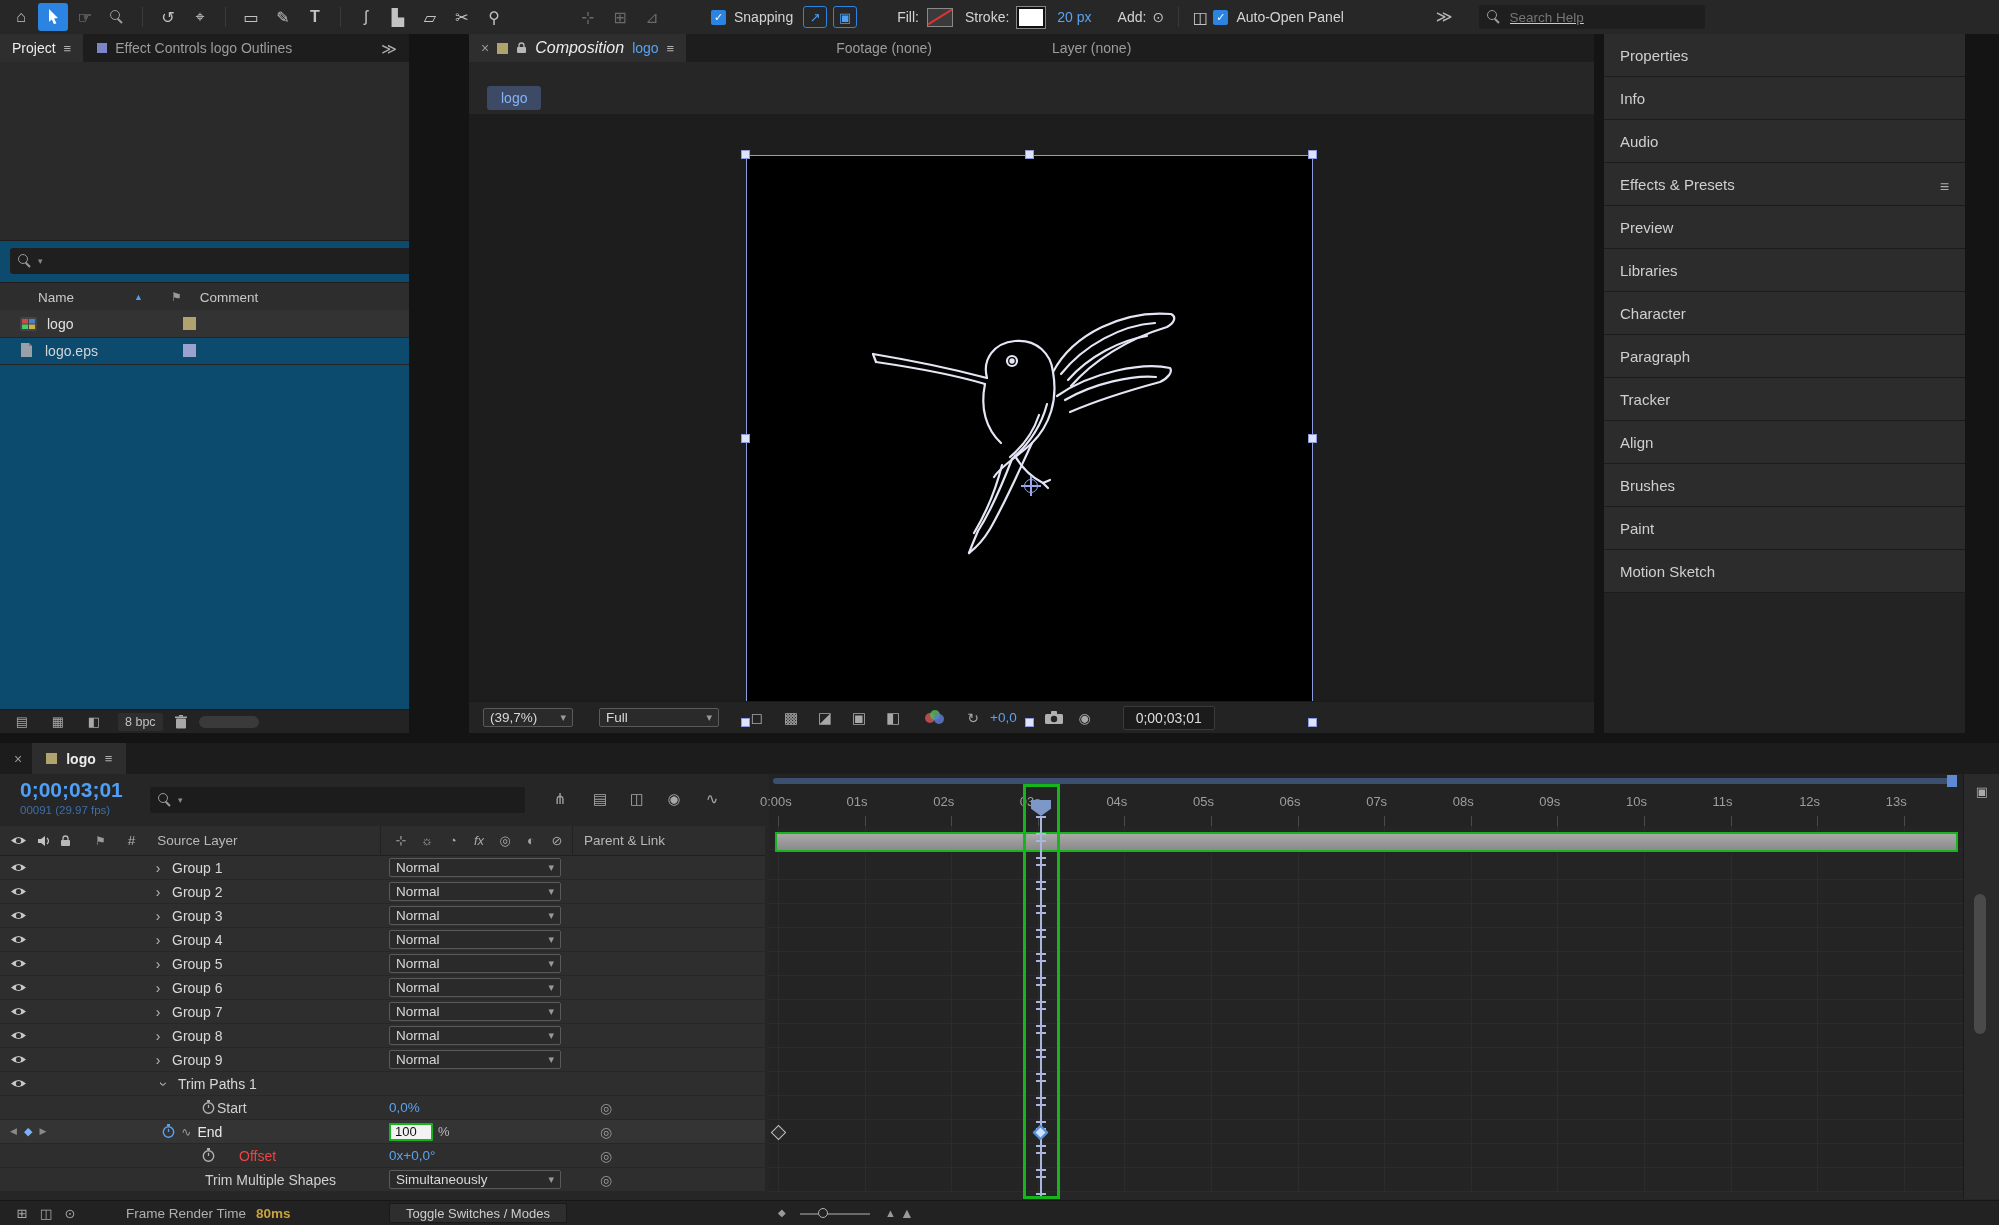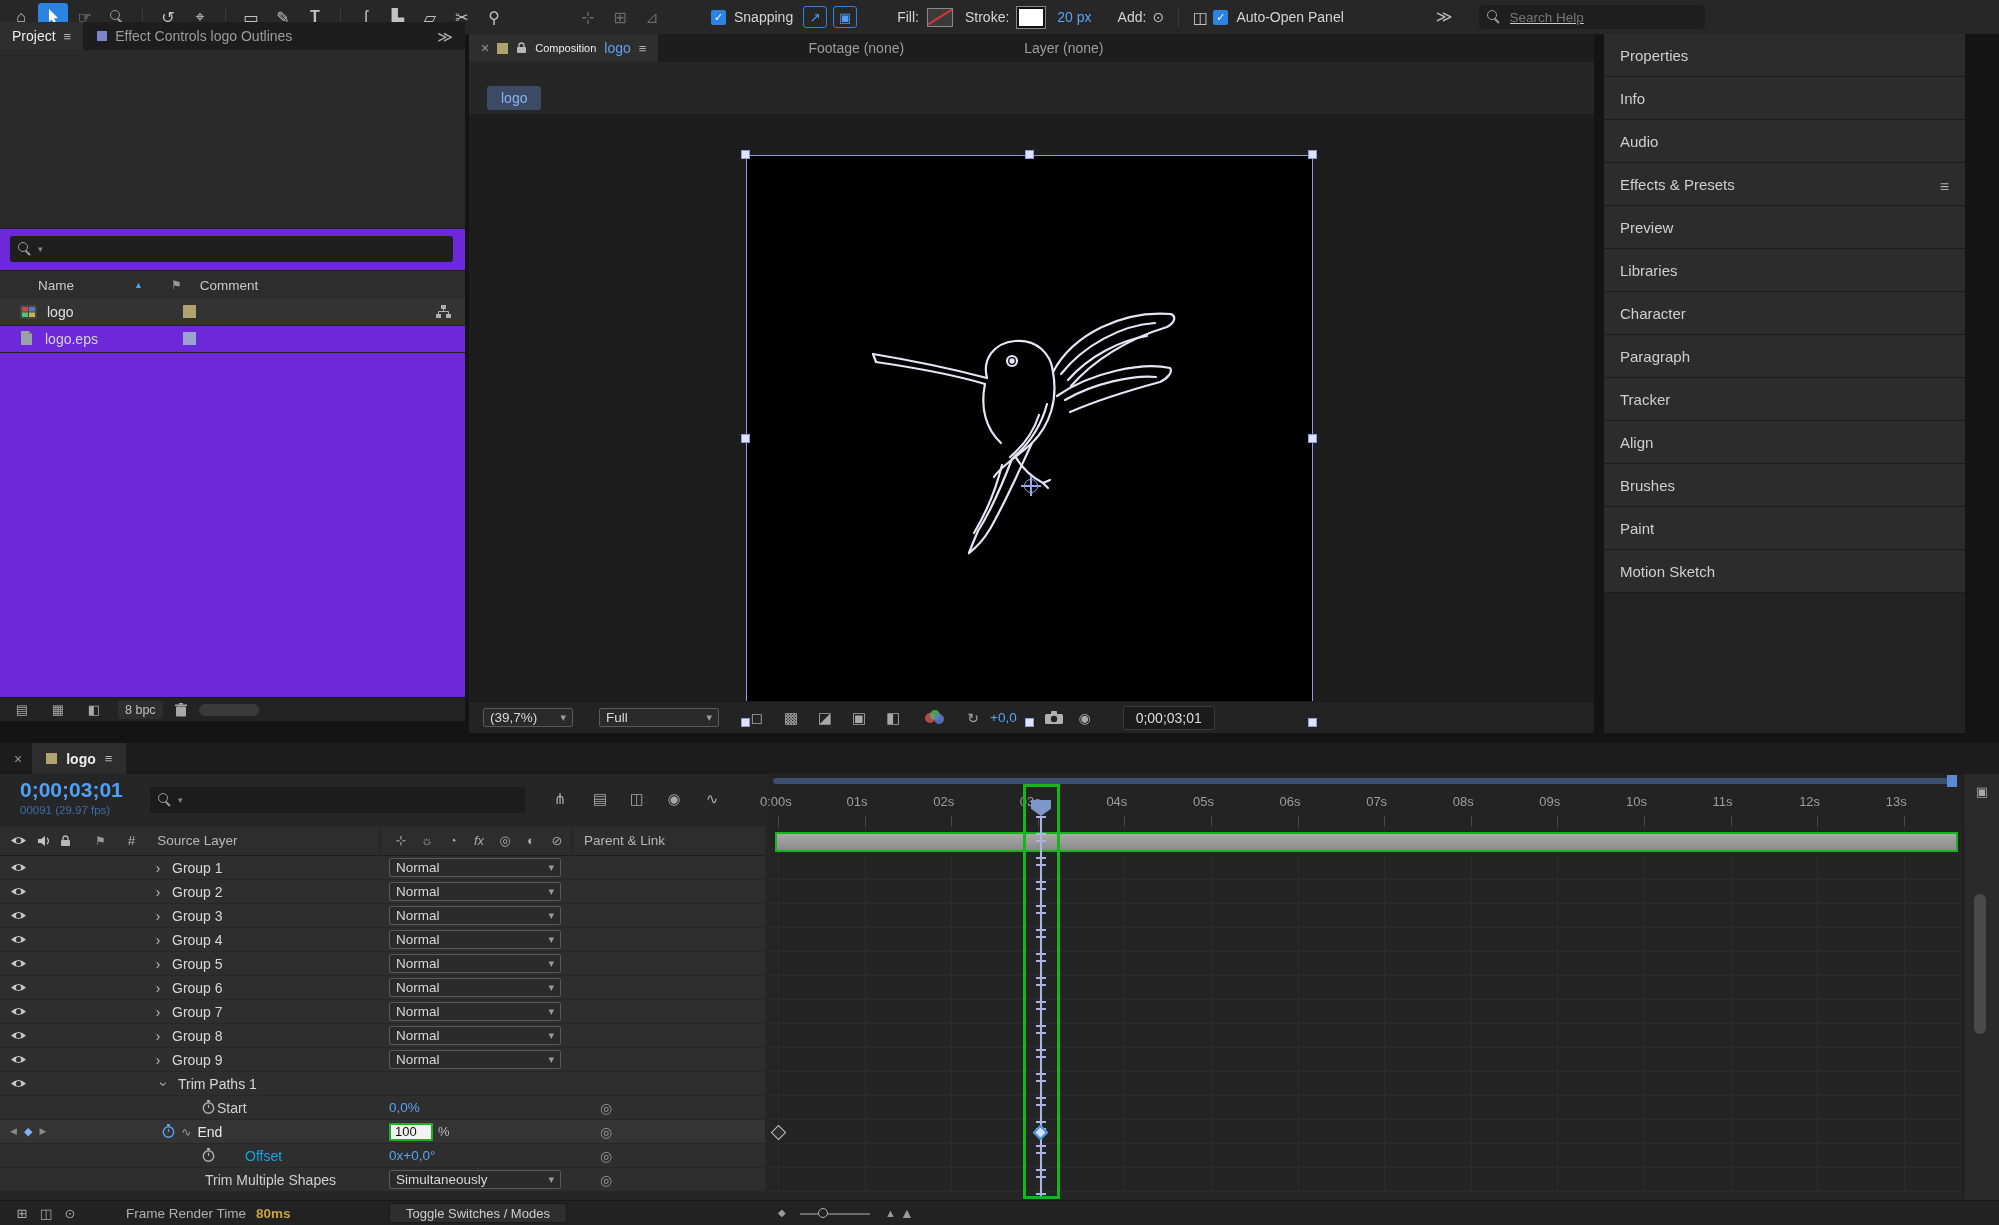--- a/index.html
+++ b/index.html
@@ -87,21 +87,21 @@
   <span class="toolbtn" style="width:22px">◫</span>
   <span class="chk">✓</span>
   <span class="lbl">Auto-Open Panel</span>
   <span class="ico" style="margin-left:90px;font-size:16px;color:#b8b8b8">≫</span>
   <span class="r" style="margin-left:24px;width:210px;height:24px;background:#1e1e1e;border-radius:3px;padding:0 8px;gap:7px;">
     <span class="mag"></span>
     <input style="background: transparent; border: none; color: rgb(204, 204, 204); font-size: 13.5px; width: 160px; font-family: inherit; text-decoration: underline;" placeholder="Search Help">
   </span>
 </div>
 
-<div class="panel" id="project-panel" style="left:0;top:22px;width:465px;height:699px;background:#6d28d9;">
+<div class="panel" id="project-panel" style="left:0;top:34px;width:409px;height:699px;background:#0c4a6e;">
   <div class="r" style="height:28px;background:#1d1d1d;">
     <span class="r" style="background:#2e2e2e;height:28px;padding:0 12px;gap:8px;">
       <span style="color:#ececec;font-size:14px;">Project</span>
       <span class="ico" style="font-size:13px">≡</span>
     </span>
     <span class="r" style="padding:0 14px;gap:8px;">
       <span style="width:10px;height:10px;background:#7a86c8;display:inline-block"></span>
       <span class="tabtxt">Effect Controls logo Outlines</span>
     </span>
     <span class="ico" style="margin-left:auto;margin-right:12px;font-size:15px;">≫</span>
@@ -168,21 +168,21 @@
   <div class="r" style="height:28px;background:#1d1d1d;">
     <span class="r" style="background:#2e2e2e;height:28px;padding:0 12px;gap:8px;">
       <span class="ico" style="font-size:14px;color:#9a9a9a">×</span>
       <span style="width:11px;height:11px;background:#b0a36e;display:inline-block"></span>
       <span class="ico">
         <svg width="11" height="12" viewBox="0 0 11 12">
             <rect x="1" y="5" width="9" height="6" rx="1" fill="#b8b8b8"></rect>
             <path d="M3 5 V3.5 a2.5 2.5 0 0 1 5 0 V5" stroke="#b8b8b8" fill="none" stroke-width="1.3"></path>
           </svg>
       </span>
-      <span style="color:#ececec;font-size:11px;">Composition</span>
+      <span style="color:#ececec;font-size:16px;font-style:italic;">Composition</span>
       <span style="color:#5ba2f0;font-size:14px;">logo</span>
       <span class="ico" style="font-size:13px">≡</span>
     </span>
     <span class="tabtxt" style="margin-left:150px;">Footage (none)</span>
     <span class="tabtxt" style="margin-left:120px;">Layer (none)</span>
   </div>
   <div class="abs" style="left:0;top:28px;width:1125px;height:52px;background:#262626;">
     <span class="r" style="position:absolute;left:18px;top:24px;height:24px;background:#3d4a66;border-radius:3px;padding:0 14px;color:#86b3f7;font-size:14px;">
       <span>logo</span>
     </span>
@@ -600,21 +600,21 @@
     </div>
 
     <div class="trow">
       <span class="ico" style="margin-left:202px">
         <svg width="13" height="15" viewBox="0 0 13 15">
             <rect x="5" y="0" width="3" height="2" fill="#b0b0b0"></rect>
             <circle cx="6.5" cy="8" r="5.2" fill="none" stroke="#b0b0b0" stroke-width="1.4"></circle>
             <path d="M6.5 8 V4.8" stroke="#b0b0b0" stroke-width="1.3"></path>
           </svg>
       </span>
-      <span class="gname" style="margin-left:30px;color:#0ea5e9">Offset</span>
+      <span class="gname" style="margin-left:24px;color:#ef4444">Offset</span>
       <span class="vblue" style="position:absolute;left:389px;">0x+0,0°</span>
       <span class="pick">◎</span>
     </div>
 
     <div class="trow">
       <span class="gname" style="margin-left:205px;color:#cfcfcf">Trim Multiple Shapes</span>
       <div class="dd mode-dd">
         <span>Simultaneously</span>
         <span class="chev">▾</span>
       </div>

